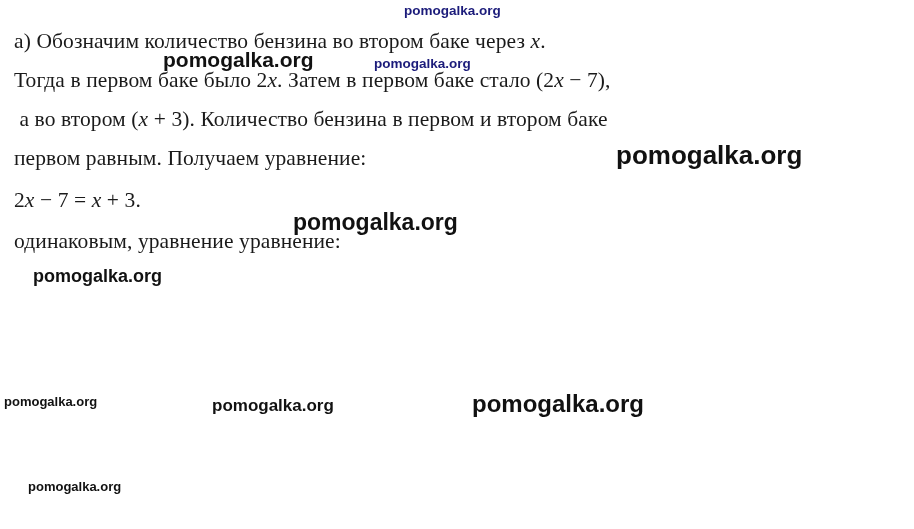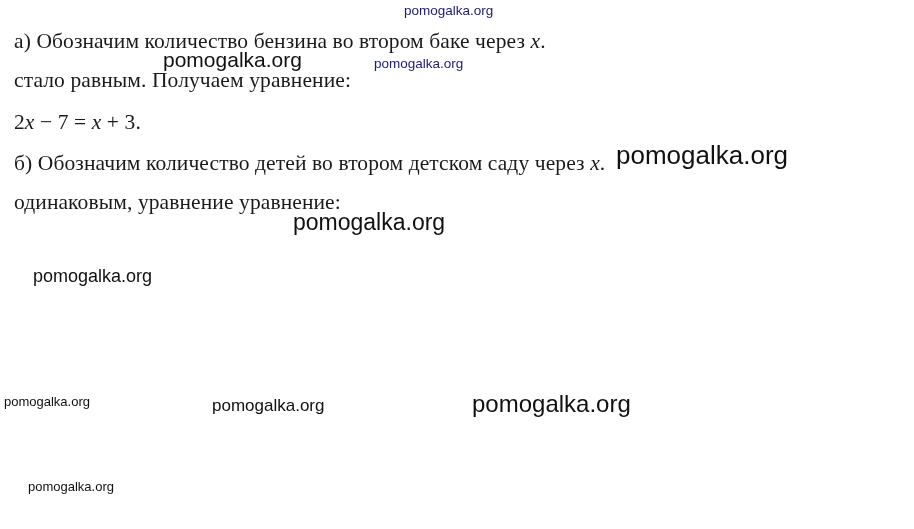--- a/index.html
+++ b/index.html
@@ -39,21 +39,21 @@
   }
   .var {
     font-style: italic;
     font-family: "Liberation Serif", serif;
   }
   
   .wm {
     position: absolute;
     color: #1b1b7a;
     font-family: "Liberation Sans", sans-serif;
-    font-weight: normal;
+    font-weight: bold;
     white-space: nowrap;
     pointer-events: none;
   }
   .wm.dark {
     color: #111111;
   }
   .wm-1 { left: 404px; top: 3px;  font-size: 13.5px; }
   .wm-2 { left: 163px; top: 48px; font-size: 21px; }
   .wm-3 { left: 374px; top: 56px; font-size: 13.5px; }
   .wm-4 { left: 616px; top: 140px; font-size: 26px; }
@@ -64,23 +64,24 @@
   .wm-9 { left: 472px; top: 390px; font-size: 24px; }
   .wm-10 { left: 28px; top: 479px; font-size: 13px; }
 </style>
 </head>
 <body>
 
 <div class="page">
 
   <div class="solution">
     <div class="line">а) Обозначим количество бензина во втором баке через <span class="var">x</span>.</div>
-    <div class="line">стало равным. Получаем уравнение:</div>
+    <div class="line">Тогда в первом баке было 2<span class="var">x</span>. Затем в первом баке стало (2<span class="var">x</span> − 7),</div>
+    <div class="line"> а во втором (<span class="var">x</span> + 3). Количество бензина в первом и втором баке</div>
+    <div class="line">первом равным. Получаем уравнение:</div>
     <div class="line eq">2<span class="var">x</span> − 7 = <span class="var">x</span> + 3.</div>
-    <div class="line">б) Обозначим количество детей во втором детском саду через <span class="var">x</span>.</div>
     <div class="line">одинаковым, уравнение уравнение:</div>
   </div>
 
   <div class="wm wm-1">pomogalka.org</div>
   <div class="wm dark wm-2">pomogalka.org</div>
   <div class="wm wm-3">pomogalka.org</div>
   <div class="wm dark wm-4">pomogalka.org</div>
   <div class="wm dark wm-5">pomogalka.org</div>
   <div class="wm dark wm-6">pomogalka.org</div>
   <div class="wm dark wm-7">pomogalka.org</div>

